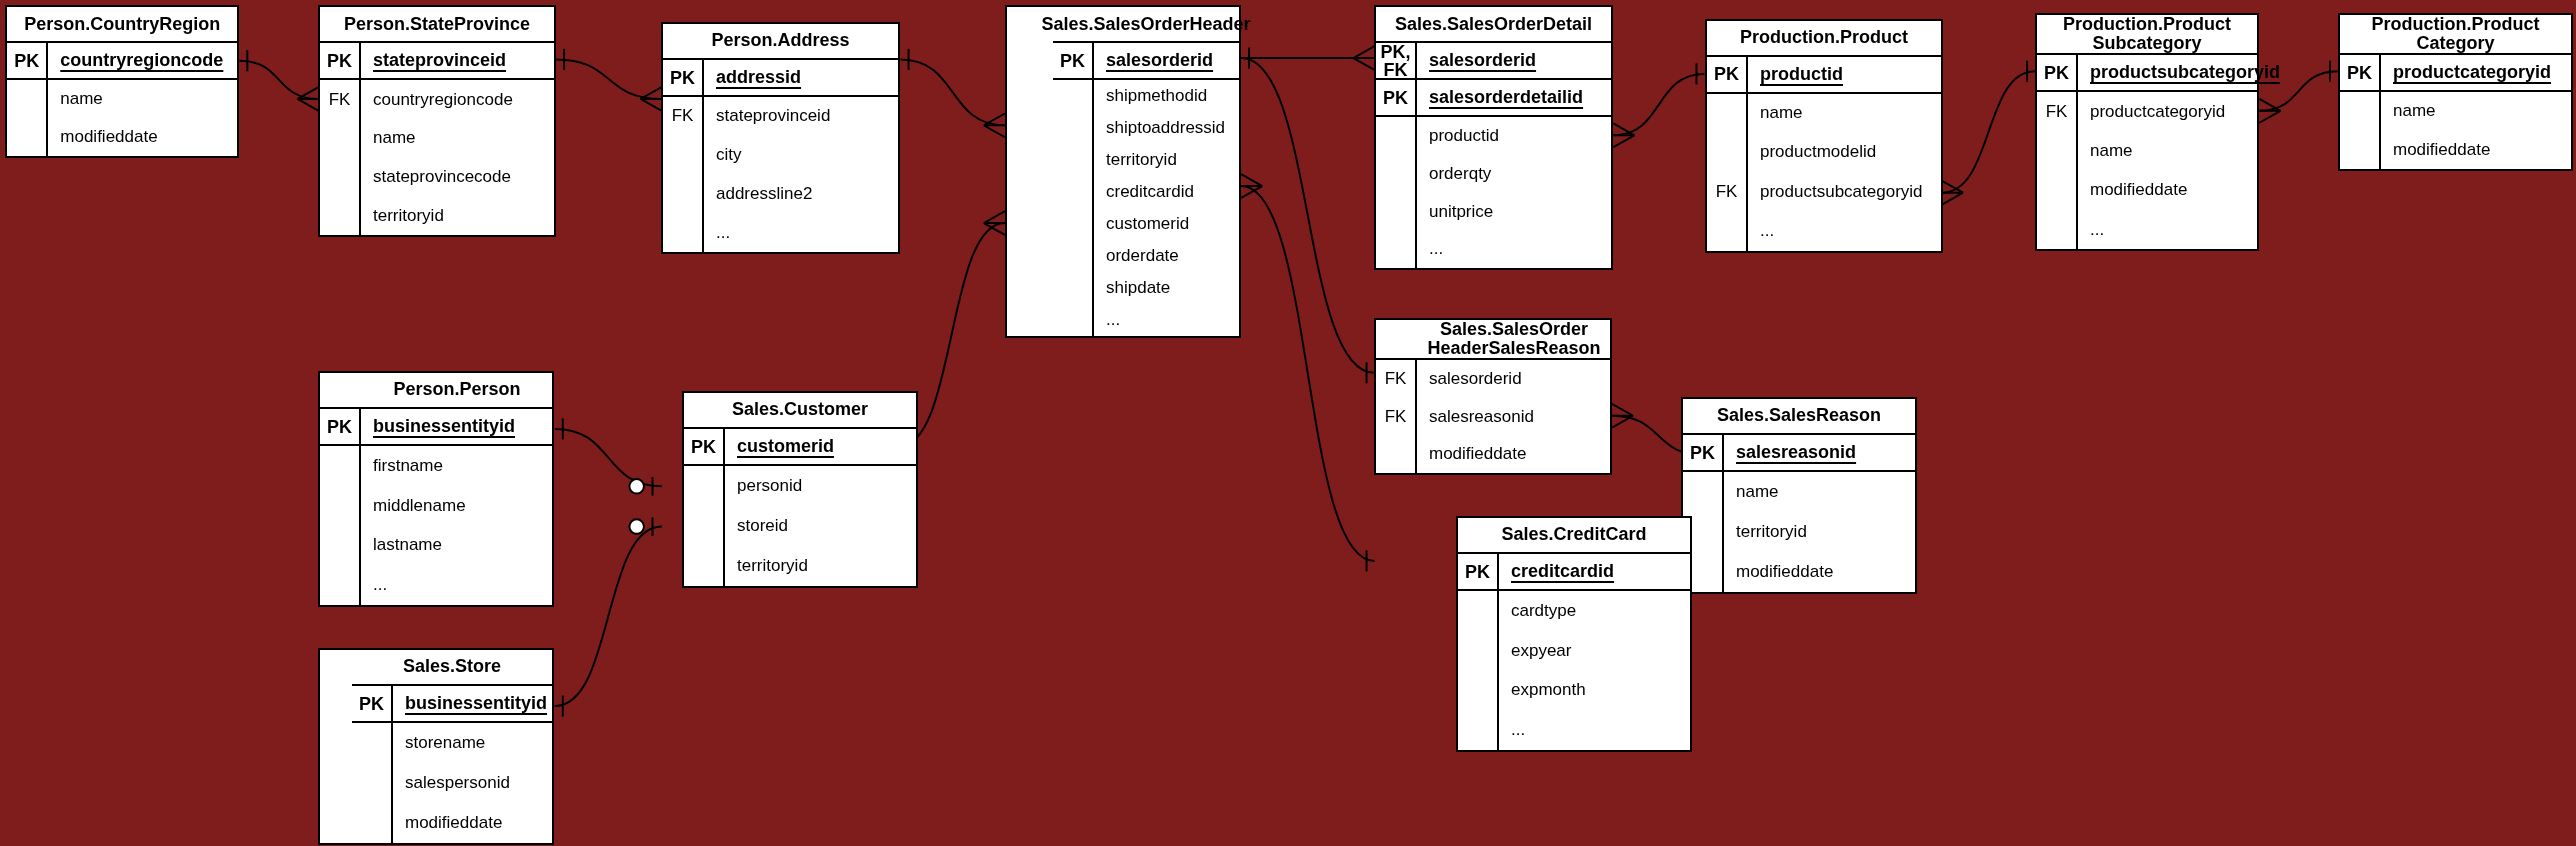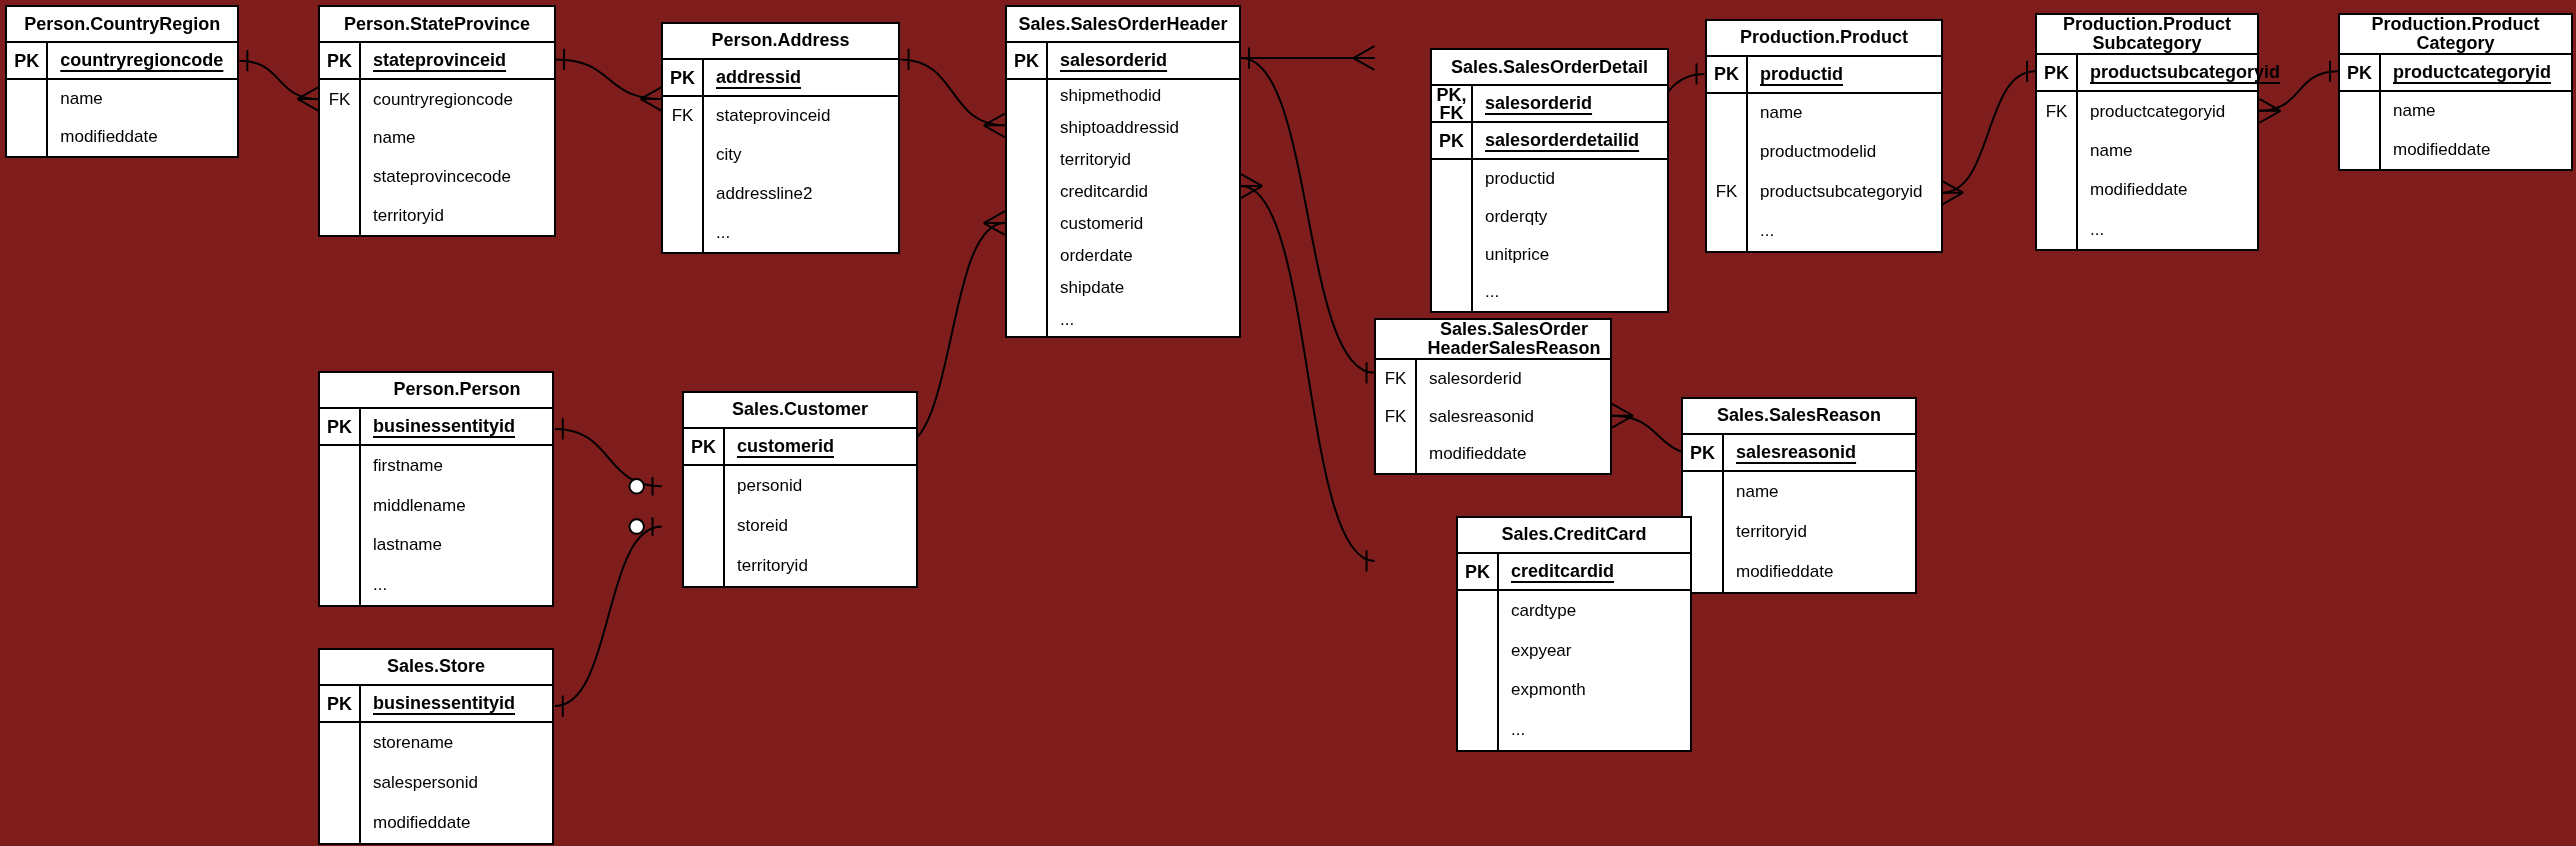--- a/index.html
+++ b/index.html
@@ -206,21 +206,21 @@
           <div class="attr-row">
             <div class="fk-cell"></div>
             <div class="attr-name">addressline2</div>
           </div>
           <div class="attr-row">
             <div class="fk-cell"></div>
             <div class="attr-name">...</div>
           </div>
         </div>
       </div>
-      <div class="entity" style="left: 1005px; top: 5.3px; width: 236px; height: 333px;">
+      <div class="entity" style="left: 1005px; top: 5.3px; width: 236px; height: 333px; padding-left: 46px;">
         <div class="entity-title" style="height: 36px;">
           <div>Sales.SalesOrderHeader</div>
         </div>
         <div class="key-row" style="height: 37px;">
           <div class="key-cell">PK</div>
           <div class="key-name">salesorderid</div>
         </div>
         <div class="attrs">
           <div class="attr-row">
             <div class="fk-cell"></div>
@@ -249,21 +249,21 @@
           <div class="attr-row">
             <div class="fk-cell"></div>
             <div class="attr-name">shipdate</div>
           </div>
           <div class="attr-row">
             <div class="fk-cell"></div>
             <div class="attr-name">...</div>
           </div>
         </div>
       </div>
-      <div class="entity" style="left: 1430px; top: 5.3px; width: 239px; height: 265px; margin-top: 43px;">
+      <div class="entity" style="left: 1374px; top: 5.3px; width: 239px; height: 265px;">
         <div class="entity-title" style="height: 36px;">
           <div>Sales.SalesOrderDetail</div>
         </div>
         <div class="key-row" style="height: 37px;">
           <div class="key-cell">PK,
 FK</div>
           <div class="key-name">salesorderid</div>
         </div>
         <div class="key-row" style="height: 37px;">
           <div class="key-cell">PK</div>
@@ -406,21 +406,21 @@
           <div class="attr-row">
             <div class="fk-cell"></div>
             <div class="attr-name">storeid</div>
           </div>
           <div class="attr-row">
             <div class="fk-cell"></div>
             <div class="attr-name">territoryid</div>
           </div>
         </div>
       </div>
-      <div class="entity" style="left: 318px; top: 648px; width: 236px; height: 197px;">
+      <div class="entity" style="left: 318px; top: 648px; width: 236px; height: 197px; padding-left: 32px;">
         <div class="entity-title" style="height: 36px;">
           <div>Sales.Store</div>
         </div>
         <div class="key-row" style="height: 37px;">
           <div class="key-cell">PK</div>
           <div class="key-name">businessentityid</div>
         </div>
         <div class="attrs">
           <div class="attr-row">
             <div class="fk-cell"></div>

